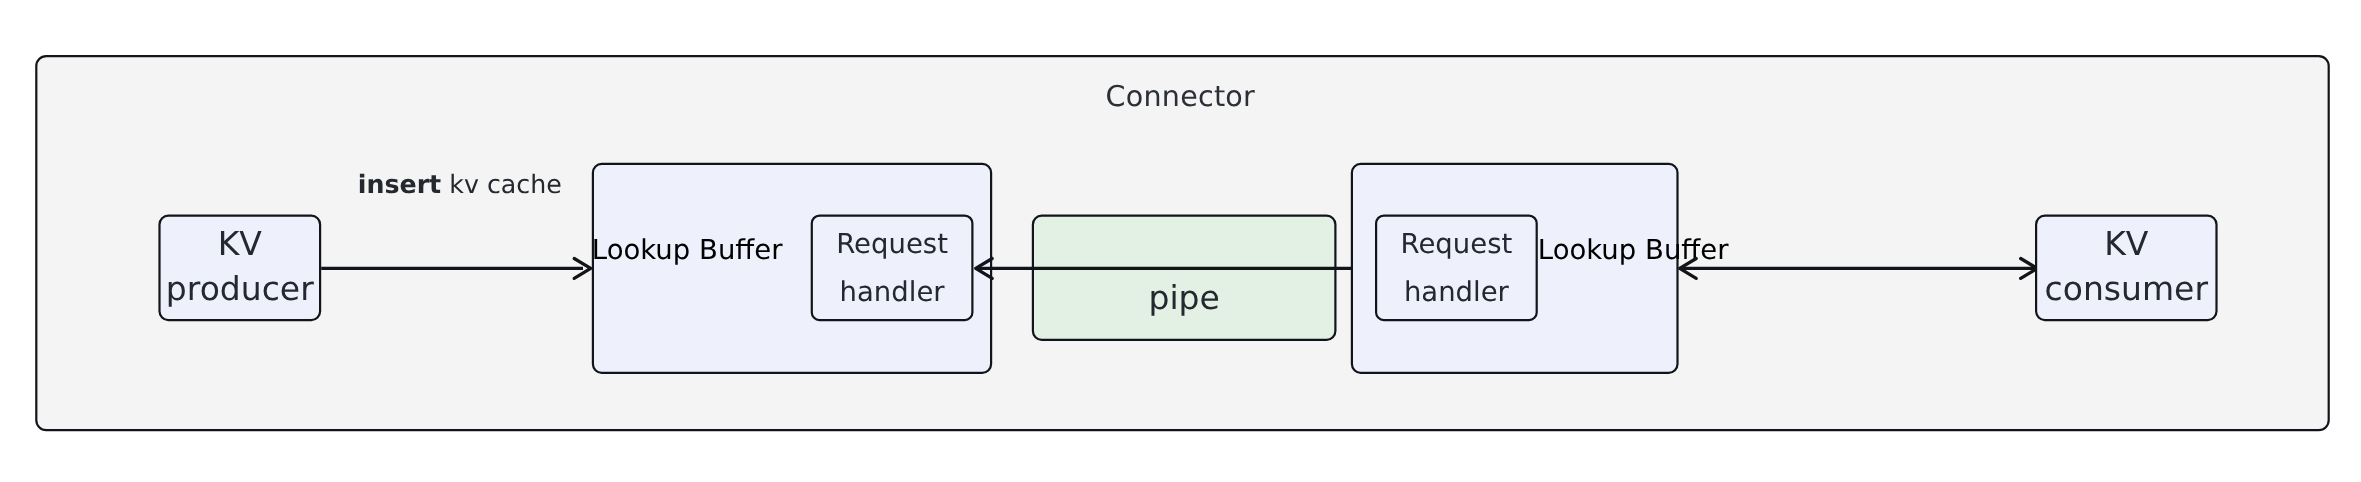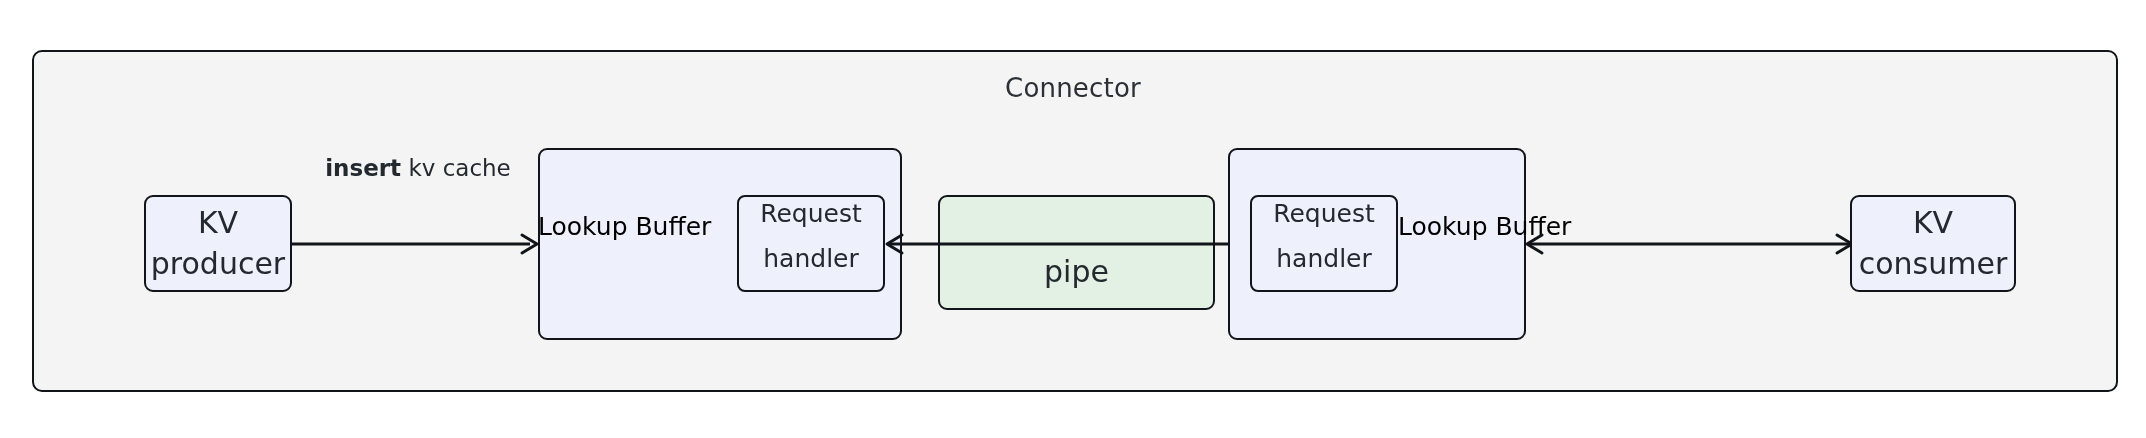--- a/index.html
+++ b/index.html
@@ -93,20 +93,21 @@
   
   .handler {
     position: absolute;
     box-sizing: border-box;
     background: #eef1fc;
     border: 2.2px solid #111418;
     border-radius: 8px;
     display: flex;
     flex-direction: column;
     align-items: center;
+    justify-content: center;
     font-size: 25px;
     line-height: 1.34;
     color: #24282f;
     white-space: nowrap;
     gap: 11px;
   }
   #handler-left  { left: 737px;  top: 195px; width: 148px; height: 97px; }
   #handler-right { left: 1250px; top: 195px; width: 148px; height: 97px; }
 
   

